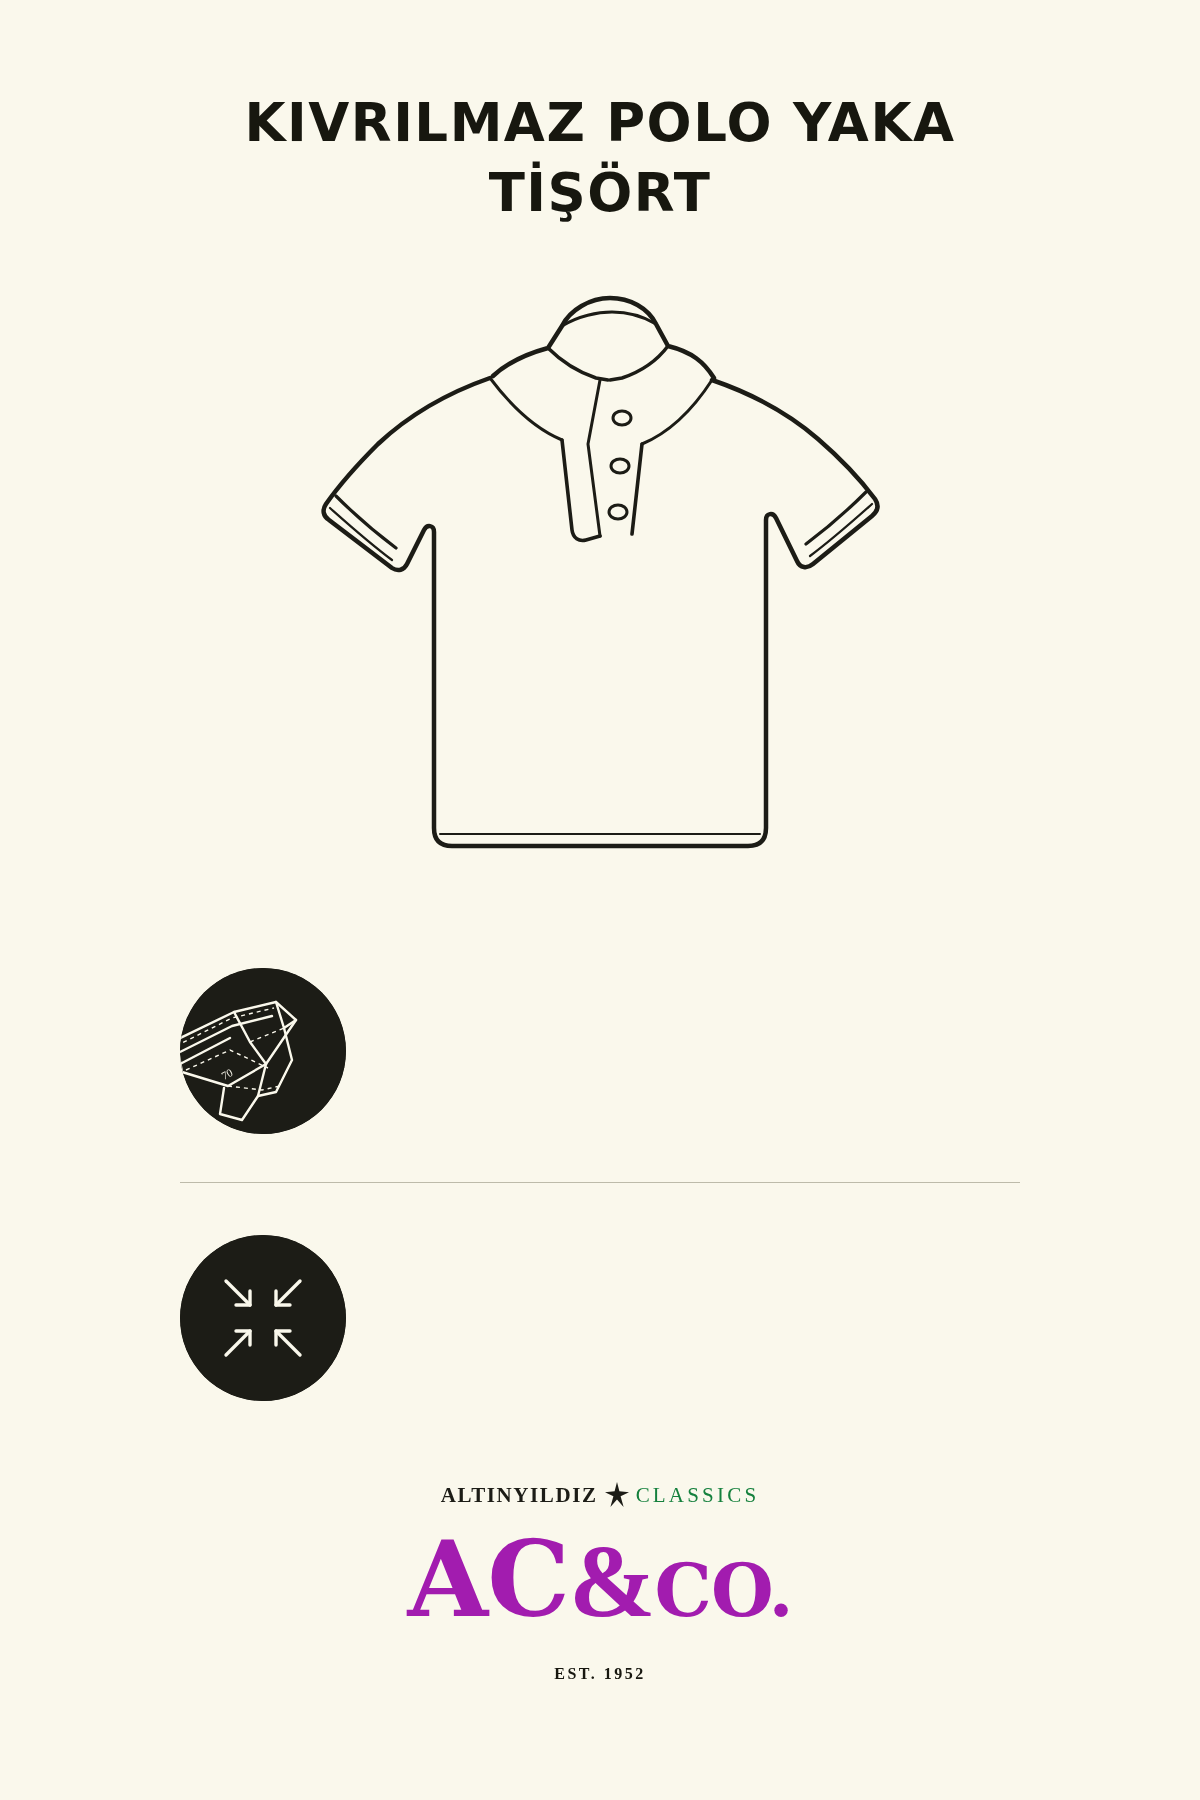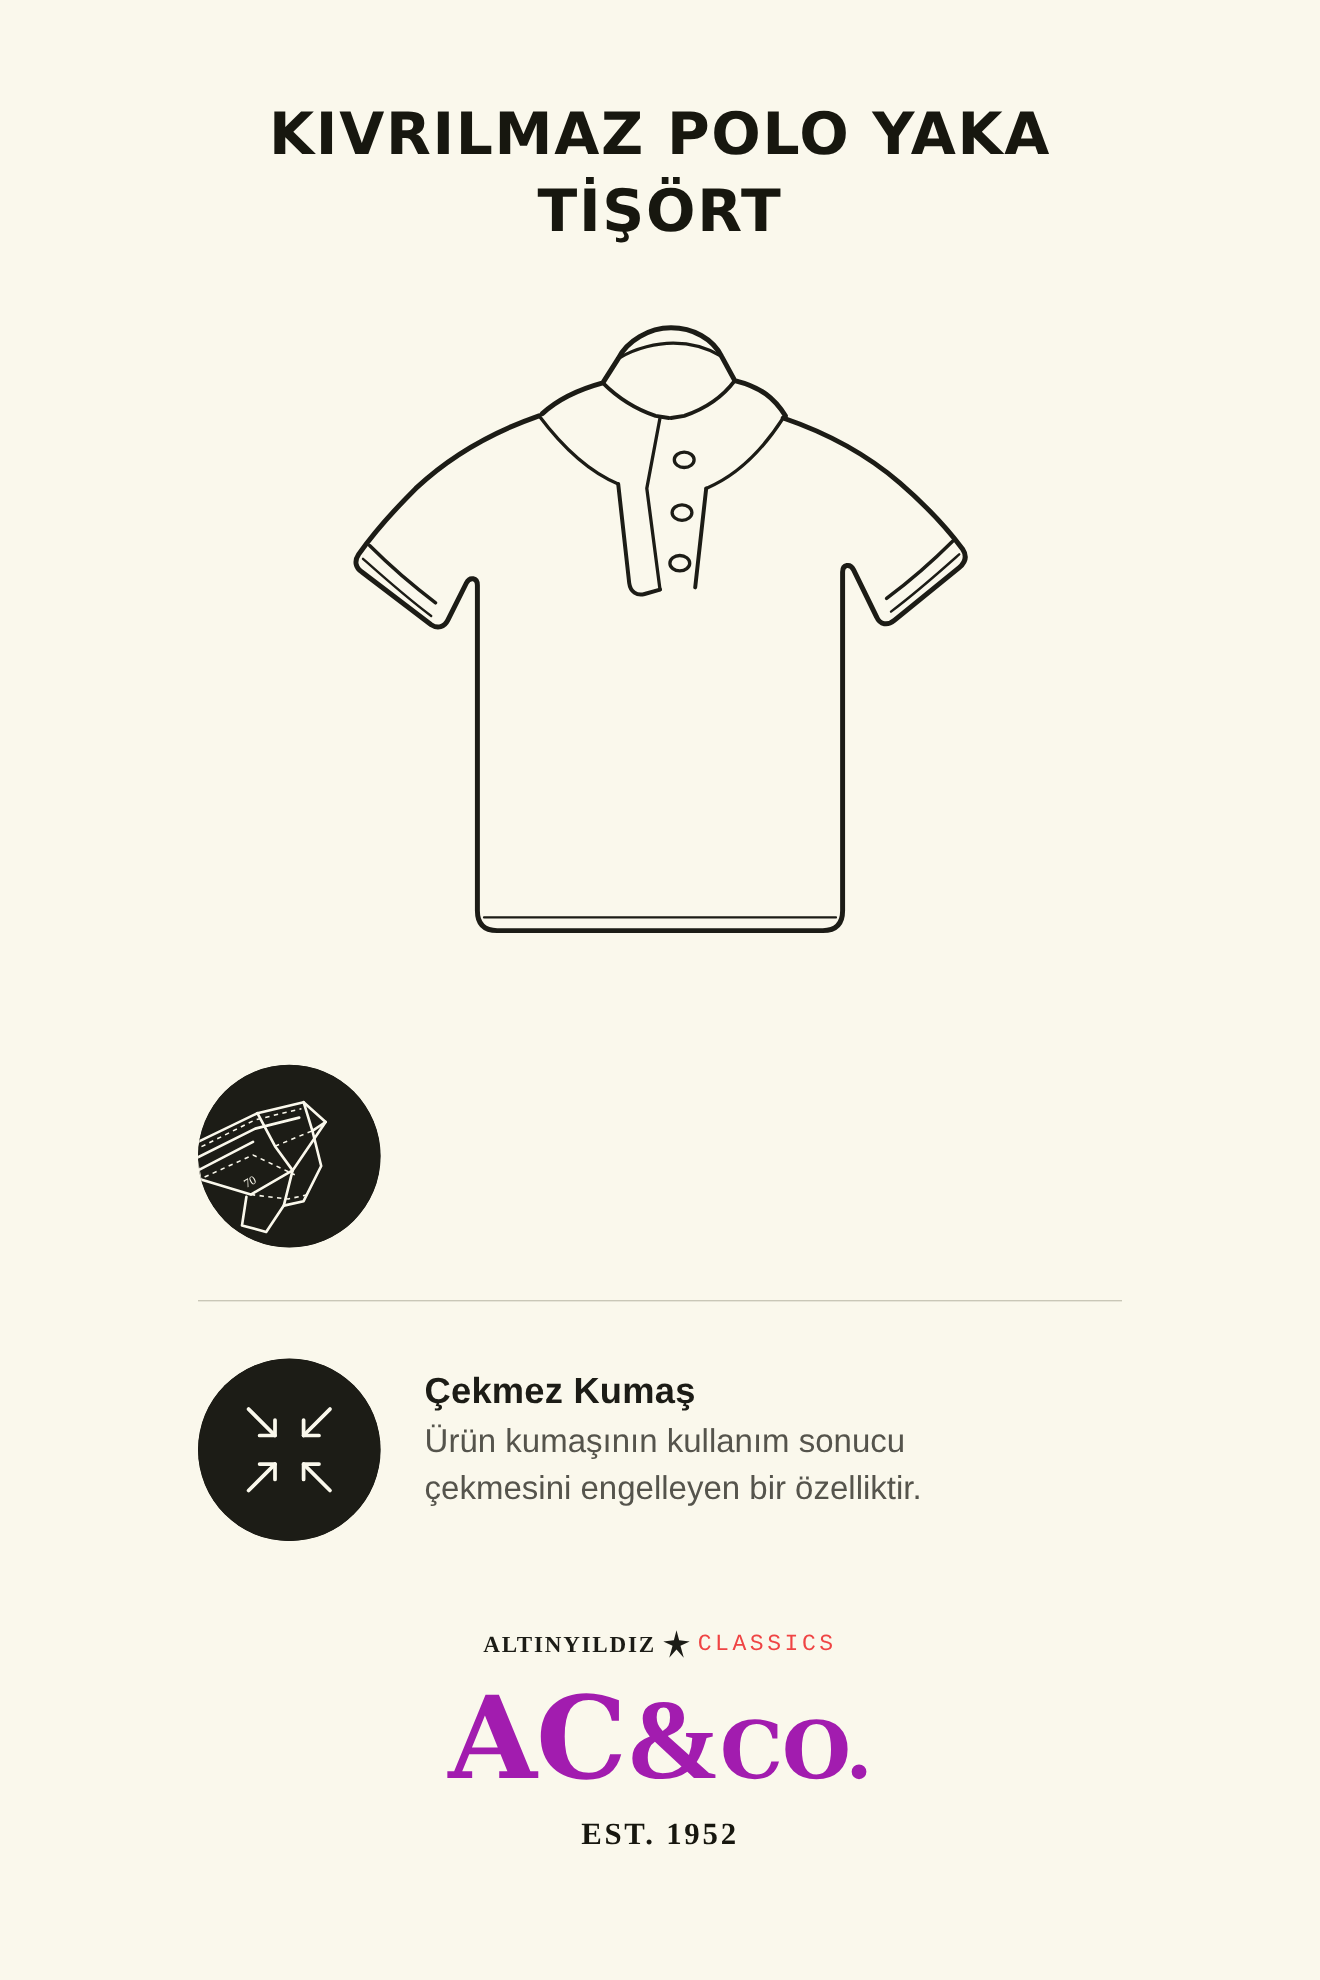--- a/index.html
+++ b/index.html
@@ -116,41 +116,41 @@
     margin-bottom: 18px;
   }
   .brand-altin {
     font-family: "Liberation Serif", serif;
     font-size: 21px;
     letter-spacing: 1.6px;
     font-weight: bold;
     color: #1c1c16;
   }
   .brand-classics {
-    font-family: Liberation Mono, monospace;
+    font-family: Liberation Serif, serif;
     font-size: 21px;
     letter-spacing: 3.2px;
-    color: #ef4444;
+    color: #15803d;
   }
   .star-icon svg { display:block; width: 30px; height: 30px; }
   .brand-main {
     font-family: "DejaVu Serif", serif;
     font-weight: bold;
     color: #a21caf;
     line-height: 1;
     letter-spacing: -1px;
     margin-top: 6px;
   }
   .brand-main .big { font-size: 104px; }
   .brand-main .amp { font-size: 104px; font-family: "Liberation Serif", serif; }
   .brand-main .small { font-size: 72px; }
   .brand-est {
-    margin-top: 18px;
+    margin-top: 32px;
     font-family: "Liberation Serif", serif;
-    font-size: 28px;
+    font-size: 16px;
     letter-spacing: 2.5px;
     color: #17170f;
     font-weight: bold;
   }
 </style>
 </head>
 <body>
 
 <div class="page">
 
@@ -242,25 +242,20 @@
             <path d="M96 56 L96 70 L110 70"></path>
 
             <path d="M46 120 L70 96"></path>
             <path d="M56 96 L70 96 L70 110"></path>
 
             <path d="M120 120 L96 96"></path>
             <path d="M110 96 L96 96 L96 110"></path>
           </g>
         </svg>
       </div>
-      <div class="feature-text">
-        <p class="feature-title">Çekmez Kumaş</p>
-        <p class="feature-desc">Ürün kumaşının kullanım sonucu
-çekmesini engelleyen bir özelliktir.</p>
-      </div>
     </div>
 
   </div>
 
   <div class="brand">
     <div class="brand-top">
       <span class="brand-altin">ALTINYILDIZ</span>
       <span class="star-icon">
         <svg viewBox="0 0 30 30" xmlns="http://www.w3.org/2000/svg">
           <path d="M15 2 L17.4 11.2 L27 12.2 L18.6 16.2 L21.6 27 L15 19.6 L8.4 27 L11.4 16.2 L3 12.2 L12.6 11.2 Z" fill="#1c1c16"></path>

